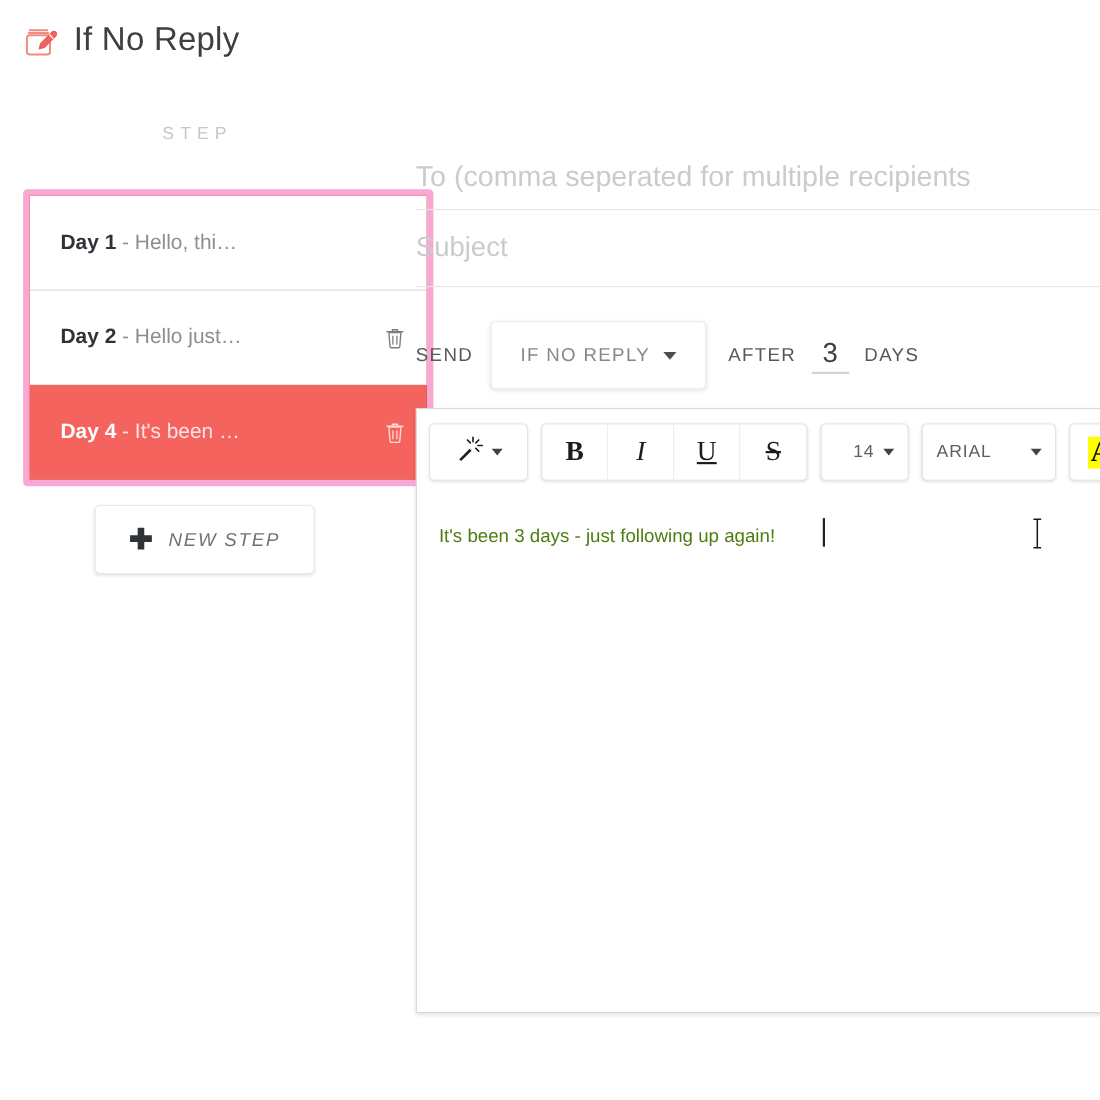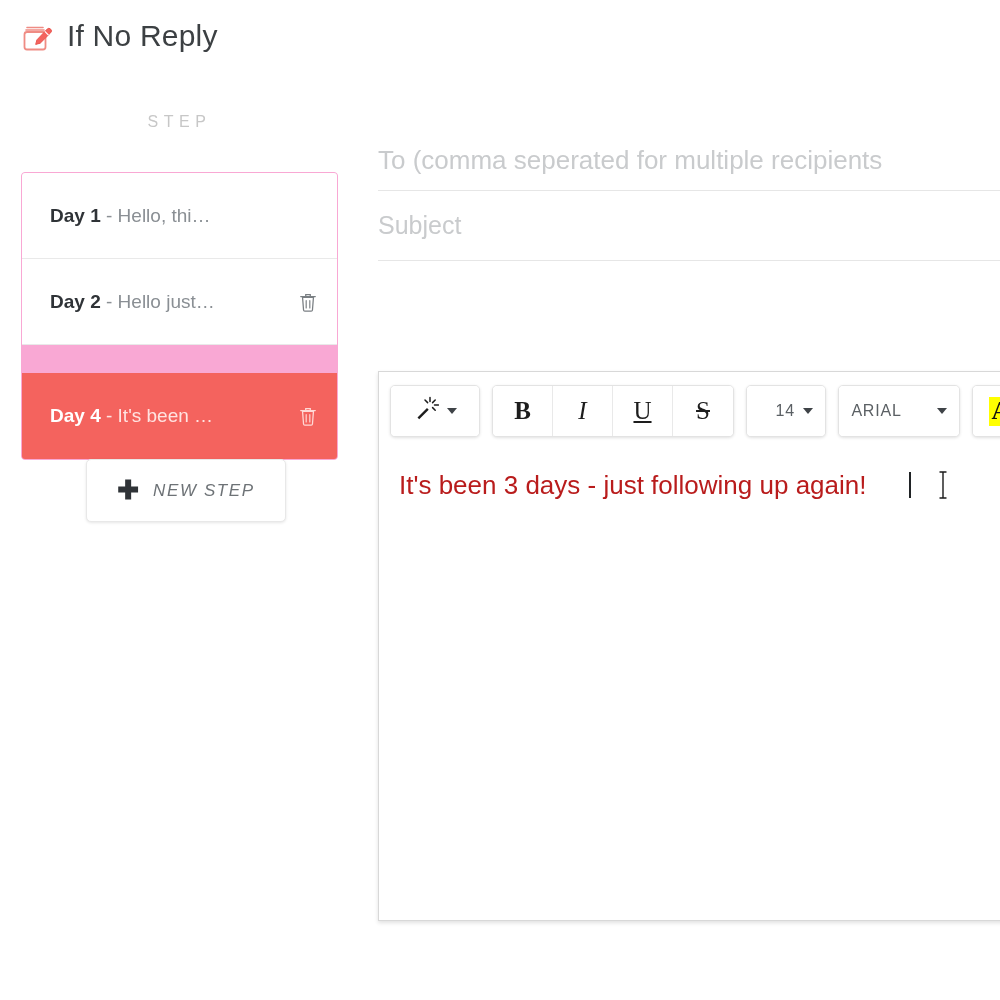--- a/index.html
+++ b/index.html
@@ -47,39 +47,39 @@
     font-size: 16px;
     letter-spacing: 5.5px;
     color: #c7c7c7;
     font-weight: 400;
   }
 
   .steps-card {
     position: absolute;
     left: 21px;
     top: 172px;
-    width: 317px;
-    background: #f9a8d4;
-    border: 1px solid #f9a8d4;
+    width: 373px;
+    background: #c2410c;
+    border: 6px solid #f9a8d4;
     border-radius: 4px;
     overflow: hidden;
   }
 
   .step-item {
     position: relative;
     height: 86px;
     display: flex;
     align-items: center;
     padding: 0 18px 0 28px;
     border-bottom: 1px solid #e9e9e9;
     background: #ffffff;
     cursor: pointer;
   }
   .step-item:last-child { border-bottom: none; }
-  .step-item.selected { background: #f4635e; margin-top: 28px; }
+  .step-item.selected { background: #f4635e; }
 
   .step-text {
     font-size: 19px;
     color: #8a8f94;
     white-space: nowrap;
     overflow: hidden;
     flex: 1 1 auto;
   }
   .step-text .day {
     font-weight: 700;
@@ -296,22 +296,22 @@
     color: #111111;
     line-height: 1;
     padding: 1px 3px 2px 3px;
   }
 
   .editor-body {
     position: absolute;
     left: 20px;
     top: 95px;
     right: 16px;
-    font-size: 26px;
-    color: #b91c1c;
+    font-size: 17px;
+    color: #4d7c0f;
     line-height: 1.4;
     display: flex;
     align-items: baseline;
     white-space: nowrap;
     gap: 42px;
   }
   .caret-bar {
     display: inline-block;
     width: 2px;
     height: 26px;
@@ -400,20 +400,32 @@
   </div>
 
   <div class="field-row" id="to-row">
     <span class="field-placeholder">To (comma seperated for multiple recipients</span>
   </div>
 
   <div class="field-row" id="subject-row">
     <span class="field-placeholder">Subject</span>
   </div>
 
+  <div class="send-row">
+    <span class="send-word">SEND</span>
+
+    <div class="rule-dropdown">
+      <span class="rule-dropdown-label">IF NO REPLY</span>
+      <span class="caret"></span>
+    </div>
+
+    <span class="after-word">AFTER</span>
+    <input class="days-input" value="3" style="">
+    <span class="days-word">DAYS</span>
+  </div>
 
   <div class="editor">
 
     <div class="toolbar">
 
       <div class="tb-pill">
         <div class="tb-btn wand-btn">
           <span>
             <svg viewBox="0 0 26 26" width="26" height="26" aria-hidden="true">
               <path d="M4.5 21.5 L14 12 l1.7 1.7 L6.2 23.2 z" fill="#1d1d1d"></path>

